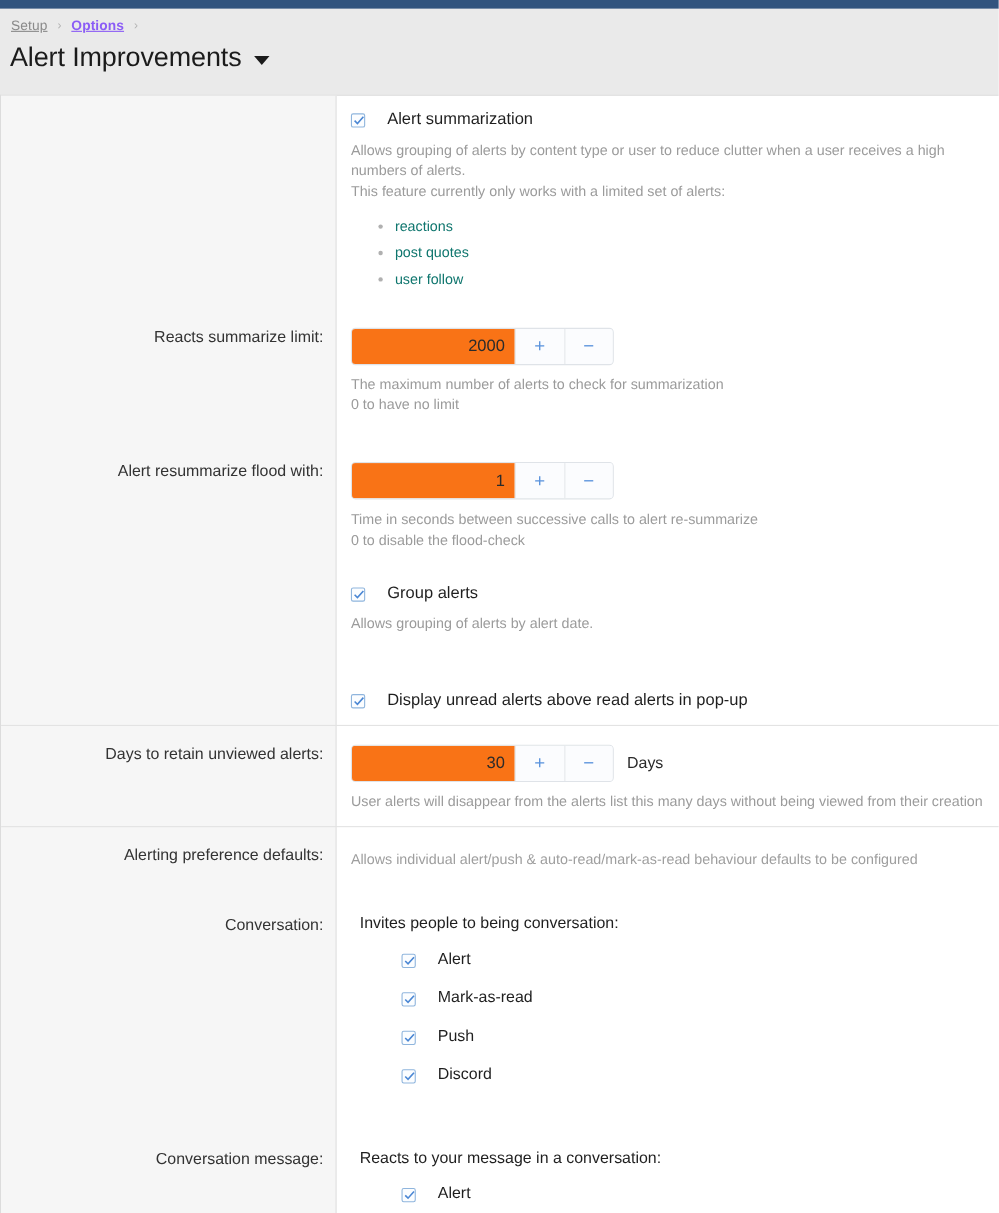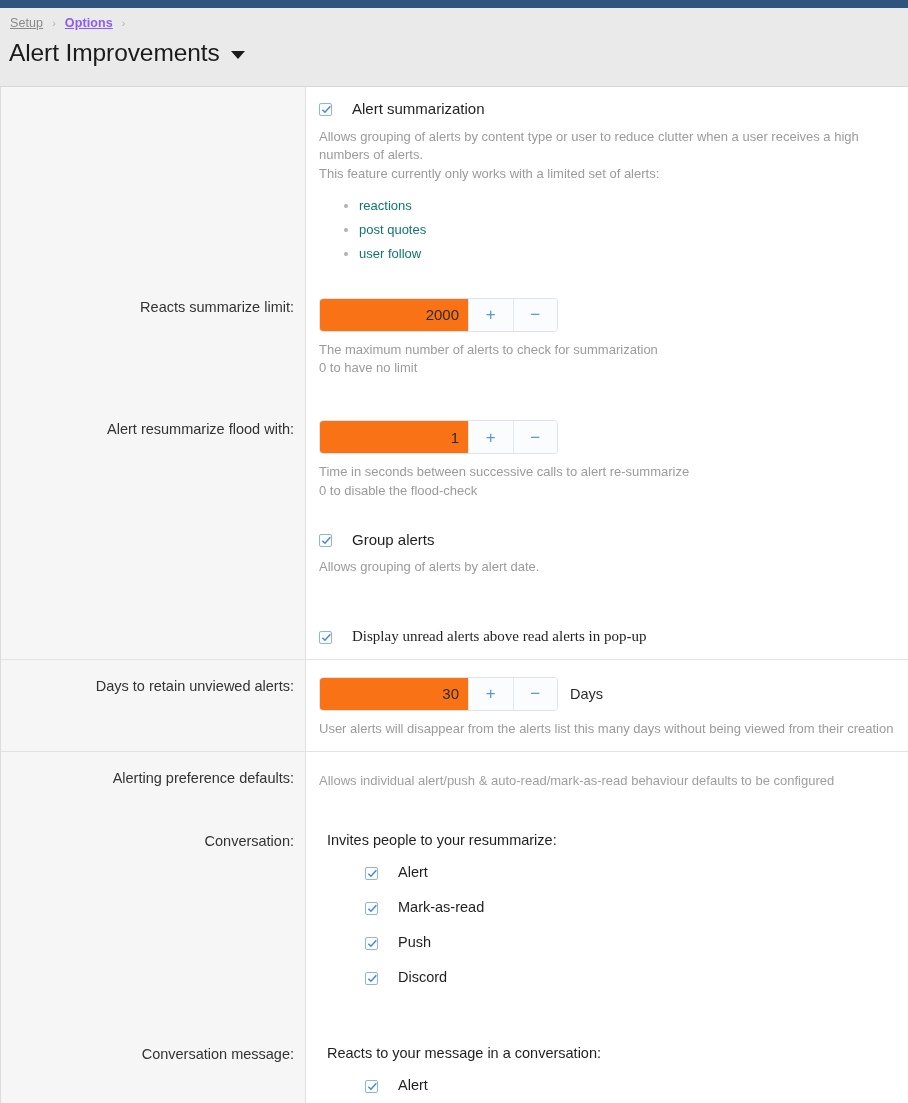--- a/index.html
+++ b/index.html
@@ -214,21 +214,21 @@
     font-size: 14.5px;
     color: #1f1f1f;
     margin: 0 0 15px 8px;
   }
   .cb-list { margin-left: 8px; }
   .cb-list .cb-line { margin-bottom: 16px; padding-left: 38px; }
   .cb-list .cb-line:last-child { margin-bottom: 0; }
 
   .pad-top-lg { padding-top: 17px; }
   .pad-top-xl { padding-top: 30px; }
-  .mt-block { margin-top: 26px; font-family: Liberation Serif, serif; }
+  .mt-block { margin-top: 26px; }
 </style>
 </head>
 <body>
 
 <div class="topbar"></div>
 
 <div class="header-zone">
 
   <div class="breadcrumb">
     <a class="crumb" href="#">Setup</a>
@@ -351,21 +351,21 @@
   <div class="row">
     <div class="row-label pad-top-lg">Alerting preference defaults:</div>
     <div class="row-body pad-top-lg">
       <div class="desc-inline">Allows individual alert/push &amp; auto-read/mark-as-read behaviour defaults to be configured</div>
     </div>
   </div>
 
   <div class="row">
     <div class="row-label pad-top-xl">Conversation:</div>
     <div class="row-body pad-top-xl">
-      <div class="sub-head">Invites people to your resummarize:</div>
+      <div class="sub-head">Invites people to being conversation:</div>
       <div class="cb-list">
         <label class="cb-line">
           <span class="cb">
             <svg width="11" height="11" viewBox="0 0 12 12">
               <path d="M1.5 6.2 L4.3 9 L10.2 2.4" fill="none" stroke="#4b87d4" stroke-width="1.6"></path>
             </svg>
           </span>
           <span class="cb-label small">Alert</span>
         </label>
         <label class="cb-line">

